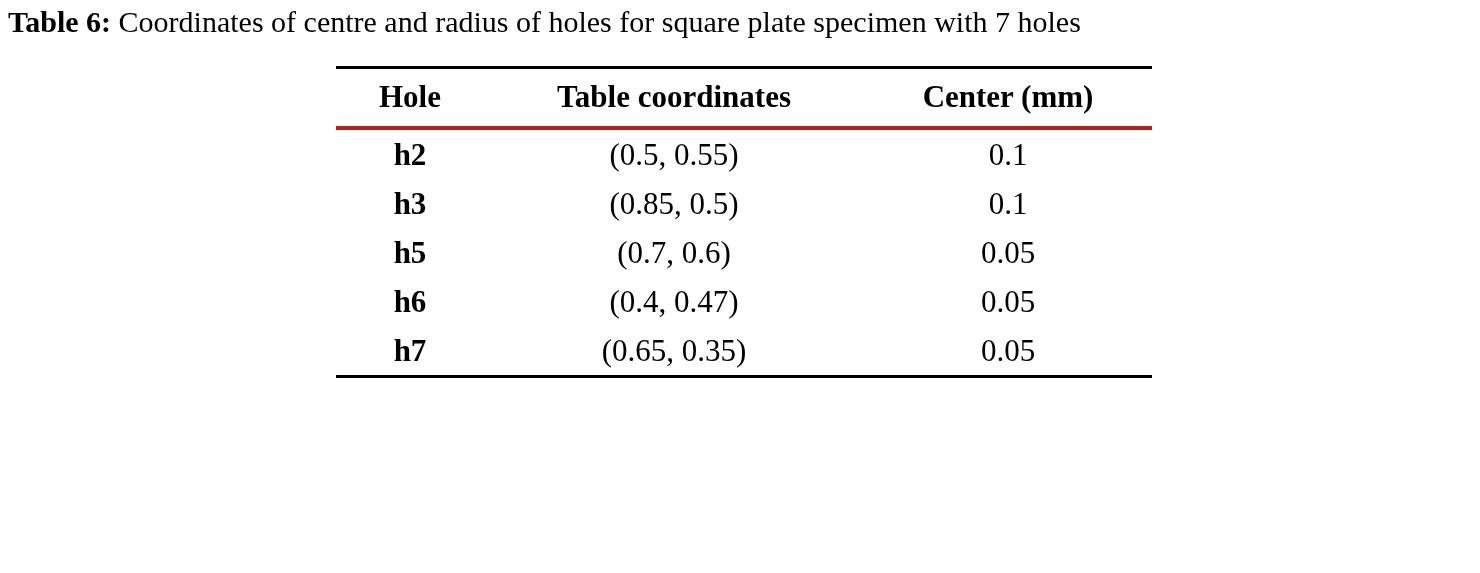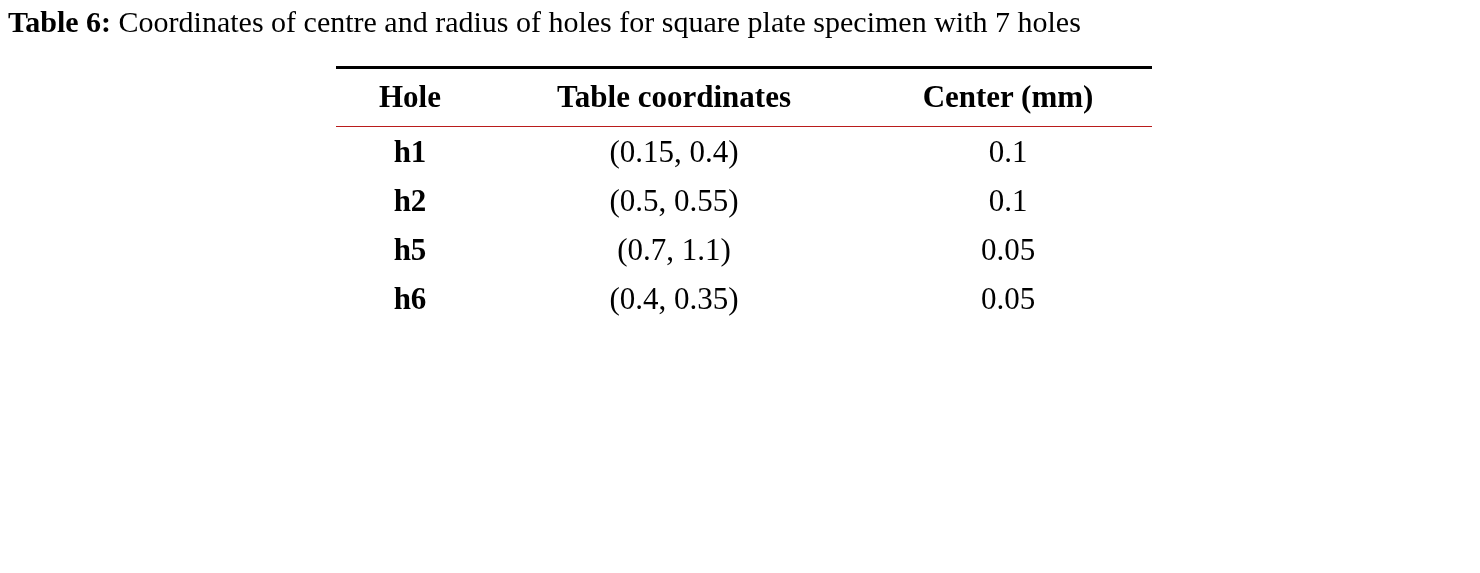--- a/index.html
+++ b/index.html
@@ -62,21 +62,21 @@
     text-align: center;
     vertical-align: middle;
   }
   table.data-table tbody td.col-hole {
     font-weight: bold;
   }
   .rule-top {
     border-top: 3px solid #000;
   }
   .rule-mid {
-    border-bottom: 1px solid #b91c1c;
+    border-bottom: 4px solid #b91c1c;
   }
   .rule-bottom {
     border-bottom: 3px solid #000;
   }
   col.c-hole { width: 148px; }
   col.c-center { width: 380px; }
   col.c-radius { width: 288px; }
 </style>
 </head>
 <body>
@@ -97,36 +97,41 @@
       </colgroup>
       <thead>
         <tr class="rule-top rule-mid">
           <th>Hole</th>
           <th>Table coordinates</th>
           <th>Center (mm)</th>
         </tr>
       </thead>
       <tbody>
         <tr>
-          <td class="col-hole">h1</td>
-          <td class="col-center">(0.15, 0.4)</td>
-          <td class="col-radius">0.1</td>
-        </tr>
-        <tr>
           <td class="col-hole">h2</td>
           <td class="col-center">(0.5, 0.55)</td>
           <td class="col-radius">0.1</td>
         </tr>
         <tr>
+          <td class="col-hole">h3</td>
+          <td class="col-center">(0.85, 0.5)</td>
+          <td class="col-radius">0.1</td>
+        </tr>
+        <tr>
           <td class="col-hole">h5</td>
-          <td class="col-center">(0.7, 1.1)</td>
+          <td class="col-center">(0.7, 0.6)</td>
           <td class="col-radius">0.05</td>
         </tr>
         <tr>
           <td class="col-hole">h6</td>
-          <td class="col-center">(0.4, 0.35)</td>
+          <td class="col-center">(0.4, 0.47)</td>
+          <td class="col-radius">0.05</td>
+        </tr>
+        <tr class="rule-bottom">
+          <td class="col-hole">h7</td>
+          <td class="col-center">(0.65, 0.35)</td>
           <td class="col-radius">0.05</td>
         </tr>
       </tbody>
     </table>
   </div>
 
 </div>
 
 </body></html>

